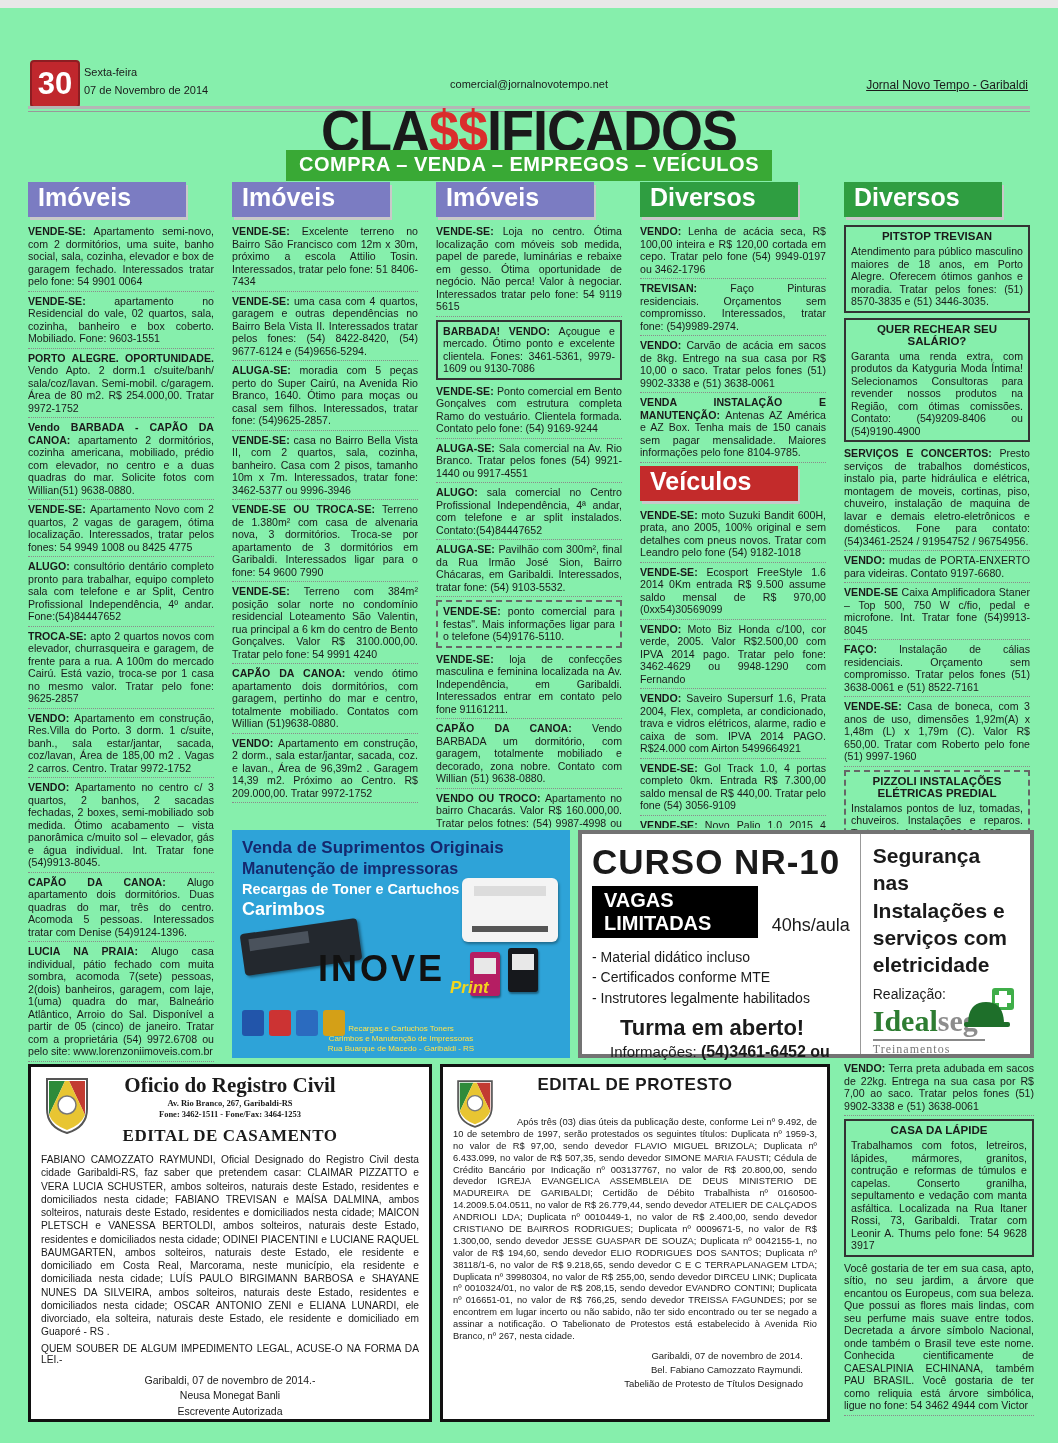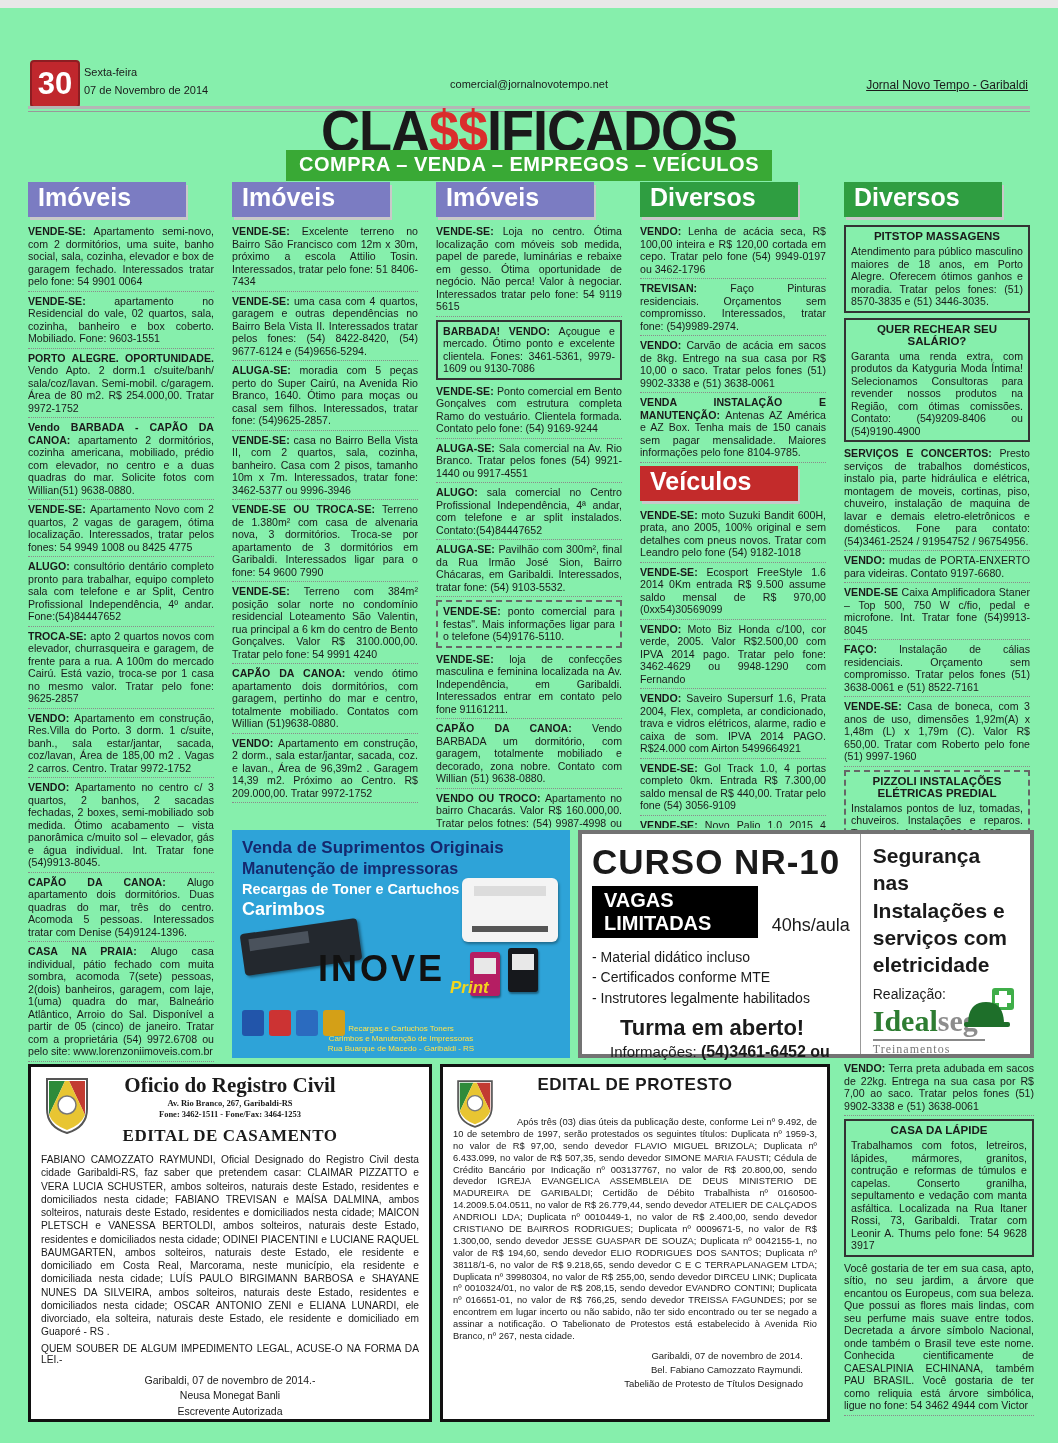--- a/index.html
+++ b/index.html
@@ -141,21 +141,21 @@
       <div class="ad">
         <div class="ad-body"><span class="lead">VENDO: </span>Apartamento em construção, Res.Villa do Porto. 3 dorm. 1 c/suite, banh., sala estar/jantar, sacada, coz/lavan, Área de 185,00 m2 . Vagas 2 carros. Centro. Tratar 9972-1752</div>
       </div>
       <div class="ad">
         <div class="ad-body"><span class="lead">VENDO: </span>Apartamento no centro c/ 3 quartos, 2 banhos, 2 sacadas fechadas, 2 boxes, semi-mobiliado sob medida. Ótimo acabamento – vista panorâmica c/muito sol – elevador, gás e água individual. Int. Tratar fone (54)9913-8045.</div>
       </div>
       <div class="ad">
         <div class="ad-body"><span class="lead">CAPÃO DA CANOA: </span>Alugo apartamento dois dormitórios. Duas quadras do mar, três do centro. Acomoda 5 pessoas. Interessados tratar com Denise (54)9124-1396.</div>
       </div>
       <div class="ad">
-        <div class="ad-body"><span class="lead">CASA NA PRAIA: </span>Alugo casa individual, pátio fechado com muita sombra, acomoda 7(sete) pessoas, 2(dois) banheiros, garagem, com laje, 1(uma) quadra do mar, Balneário Atlântico, Arroio do Sal. Disponível a partir de 05 (cinco) de janeiro. Tratar com a proprietária (54) 9972.6708 ou pelo site: www.lorenzoniimoveis.com.br</div>
+        <div class="ad-body"><span class="lead">LUCIA NA PRAIA: </span>Alugo casa individual, pátio fechado com muita sombra, acomoda 7(sete) pessoas, 2(dois) banheiros, garagem, com laje, 1(uma) quadra do mar, Balneário Atlântico, Arroio do Sal. Disponível a partir de 05 (cinco) de janeiro. Tratar com a proprietária (54) 9972.6708 ou pelo site: www.lorenzoniimoveis.com.br</div>
       </div>
     </div>
   <div class="col" style="left:232px;height:646px;">
       <div class="col-header" style="background: rgb(123, 124, 194);">Imóveis</div>
       <div class="ad">
         <div class="ad-body"><span class="lead">VENDE-SE: </span>Excelente terreno no Bairro São Francisco com 12m x 30m, próximo a escola Attilio Tosin. Interessados, tratar pelo fone: 51 8406-7434</div>
       </div>
       <div class="ad">
         <div class="ad-body"><span class="lead">VENDE-SE: </span>uma casa com 4 quartos, garagem e outras dependências no Bairro Bela Vista II. Interessados tratar pelos fones: (54) 8422-8420, (54) 9677-6124 e (54)9656-5294.</div>
       </div>
@@ -241,21 +241,21 @@
       <div class="ad">
         <div class="ad-body"><span class="lead">VENDE-SE: </span>Gol Track 1.0, 4 portas completo 0km. Entrada R$ 7.300,00 saldo mensal de R$ 440,00. Tratar pelo fone (54) 3056-9109</div>
       </div>
       <div class="ad">
         <div class="ad-body"><span class="lead">VENDE-SE: </span>Novo Palio 1.0 2015 4 portas 0Km completa ent R$ 5.800,00 parcela R$ 453/m (0xx54)30569099</div>
       </div>
     </div>
   <div class="col" style="left:844px;height:652px;">
       <div class="col-header" style="background: rgb(47, 158, 65);">Diversos</div>
       <div class="ad box">
-        <div class="ad-title">PITSTOP MASSAGENS</div>
+        <div class="ad-title">PITSTOP TREVISAN</div>
         <div class="ad-body">Atendimento para público masculino maiores de 18 anos, em Porto Alegre. Oferecem ótimos ganhos e moradia. Tratar pelos fones: (51) 8570-3835 e (51) 3446-3035.</div>
       </div>
       <div class="ad box">
         <div class="ad-title">QUER RECHEAR SEU SALÁRIO?</div>
         <div class="ad-body">Garanta uma renda extra, com produtos da Katyguria Moda Íntima! Selecionamos Consultoras para revender nossos produtos na Região, com ótimas comissões. Contato: (54)9209-8406 ou (54)9190-4900</div>
       </div>
       <div class="ad">
         <div class="ad-body"><span class="lead">SERVIÇOS E CONCERTOS: </span>Presto serviços de trabalhos domésticos, instalo pia, parte hidráulica e elétrica, montagem de moveis, cortinas, piso, chuveiro, instalação de maquina de lavar e demais eletro-eletrônicos e domésticos. Fone para contato: (54)3461-2524 / 91954752 / 96754956.</div>
       </div>
       <div class="ad">

